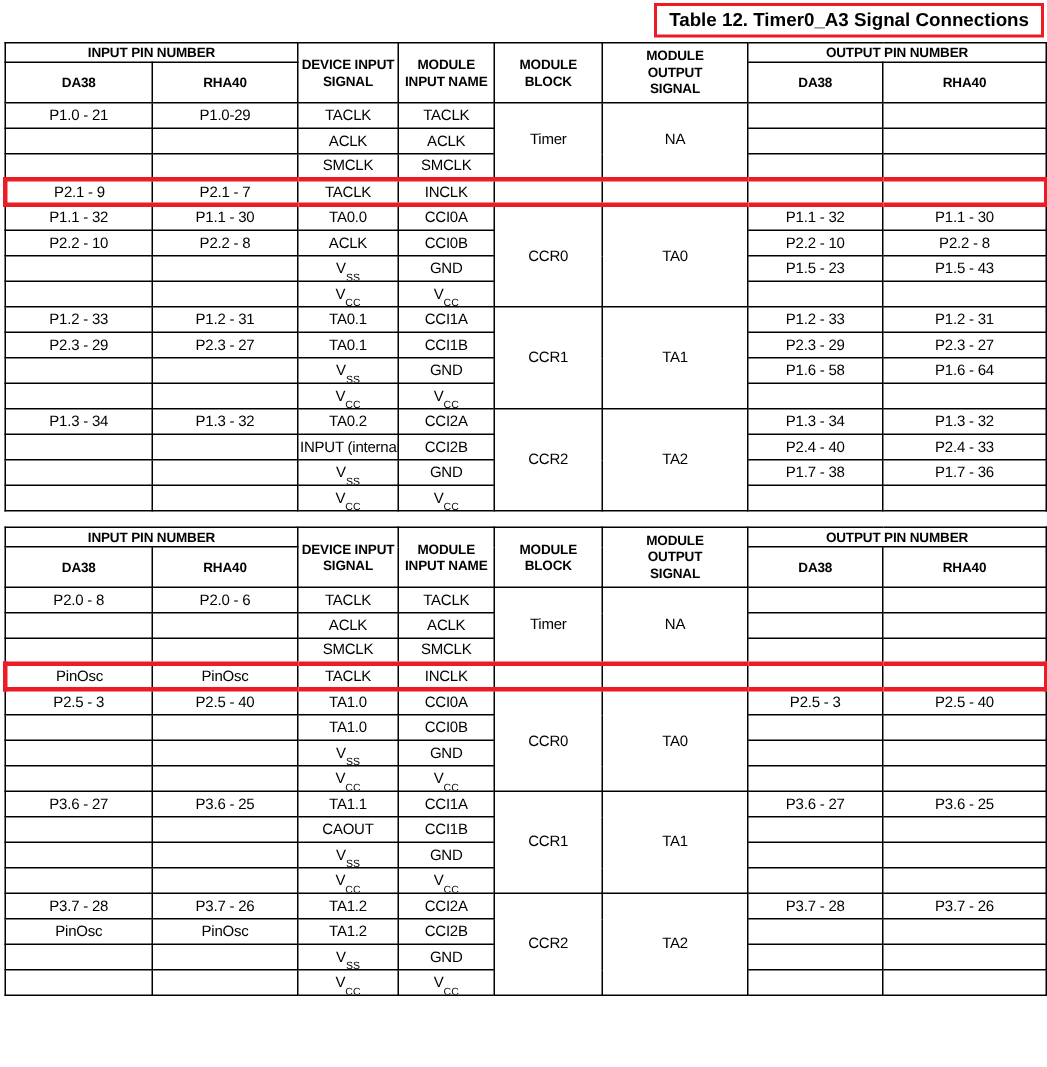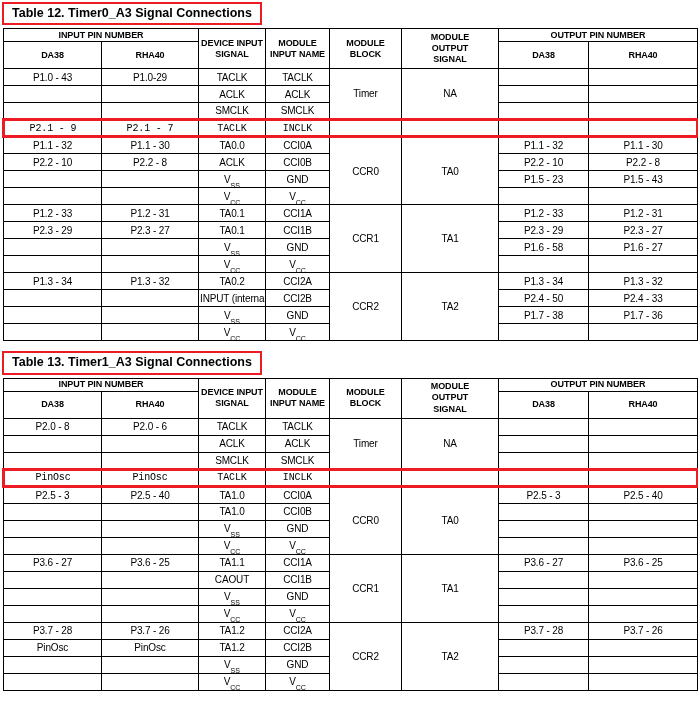--- a/index.html
+++ b/index.html
@@ -1,21 +1,21 @@
 <!DOCTYPE html>
 <html><head>
 <meta charset="utf-8">
 <style>
   :root { --red: #ed1b24; --border: #000; }
   * { box-sizing: border-box; }
   html, body { margin: 0; padding: 0; background: #fff; }
   body { width: 698px; font-family: "Liberation Sans", sans-serif; color: #000; }
   .page { width: 698px; min-height: 711px; padding: 2px 0 10px 2px; }
 
-  .title-row { width: 694px; text-align: left; margin: 0 0 3px 0; }
+  .title-row { width: 694px; text-align: right; margin: 0 0 3px 0; }
   .title-box {
     display: inline-block;
     border: 2px solid var(--red);
     padding: 1px 8px 2px 8px;
     font-weight: bold;
     font-size: 12.5px;
     line-height: 1.3;
     white-space: nowrap;
   }
   .spacer { height: 10px; }
@@ -44,21 +44,21 @@
   thead tr.hdr-bottom th { height: 27px; margin-top: 24px; }
   table.sigtable td {
     font-size: 10px;
     letter-spacing: -0.15px;
     height: 17px;
     line-height: 1.1;
     white-space: nowrap;
   }
   td sub { font-size: 7px; line-height: 0; position: relative; top: 2px; letter-spacing: 0; }
 
-  tr.hl td { border-top: 3px solid var(--red); border-bottom: 3px solid var(--red); font-family: Liberation Mono, monospace; }
+  tr.hl td { border-top: 3px solid var(--red); border-bottom: 3px solid var(--red); }
   tr.hl td:first-child { border-left: 3px solid var(--red); }
   tr.hl td:last-child { border-right: 3px solid var(--red); }
 
   col.c-in-da38   { width: 98px; }
   col.c-in-rha40  { width: 97px; }
   col.c-devsig    { width: 67px; }
   col.c-modname   { width: 64px; }
   col.c-block     { width: 72px; }
   col.c-outsig    { width: 97px; }
   col.c-out-da38  { width: 90px; }
@@ -100,21 +100,21 @@
       </tr>
       <tr class="hdr-bottom">
         <th>DA38</th>
         <th>RHA40</th>
         <th>DA38</th>
         <th>RHA40</th>
       </tr>
     </thead>
     <tbody>
         <tr>
-          <td>P1.0 - 43</td>
+          <td>P1.0 - 21</td>
           <td>P1.0-29</td>
           <td>TACLK</td>
           <td>TACLK</td>
           <td rowspan="3">Timer</td>
           <td rowspan="3">NA</td>
           <td></td>
           <td></td>
         </tr>
         <tr>
           <td></td>
@@ -193,21 +193,21 @@
           <td>CCI1B</td>
           <td>P2.3 - 29</td>
           <td>P2.3 - 27</td>
         </tr>
         <tr>
           <td></td>
           <td></td>
           <td>V<sub>SS</sub></td>
           <td>GND</td>
           <td>P1.6 - 58</td>
-          <td>P1.6 - 27</td>
+          <td>P1.6 - 64</td>
         </tr>
         <tr>
           <td></td>
           <td></td>
           <td>V<sub>CC</sub></td>
           <td>V<sub>CC</sub></td>
           <td></td>
           <td></td>
         </tr>
         <tr>
@@ -218,21 +218,21 @@
           <td rowspan="4">CCR2</td>
           <td rowspan="4">TA2</td>
           <td>P1.3 - 34</td>
           <td>P1.3 - 32</td>
         </tr>
         <tr>
           <td></td>
           <td></td>
           <td>INPUT (internal)</td>
           <td>CCI2B</td>
-          <td>P2.4 - 50</td>
+          <td>P2.4 - 40</td>
           <td>P2.4 - 33</td>
         </tr>
         <tr>
           <td></td>
           <td></td>
           <td>V<sub>SS</sub></td>
           <td>GND</td>
           <td>P1.7 - 38</td>
           <td>P1.7 - 36</td>
         </tr>
@@ -242,23 +242,20 @@
           <td>V<sub>CC</sub></td>
           <td>V<sub>CC</sub></td>
           <td></td>
           <td></td>
         </tr>
       </tbody>
   </table>
 
   <div class="spacer"></div>
 
-  <div class="title-row">
-    <span class="title-box">Table 13. Timer1_A3 Signal Connections</span>
-  </div>
 
   <table class="sigtable">
     <colgroup>
       <col class="c-in-da38">
         <col class="c-in-rha40">
         <col class="c-devsig">
         <col class="c-modname">
       <col class="c-block">
         <col class="c-outsig">
         <col class="c-out-da38">

